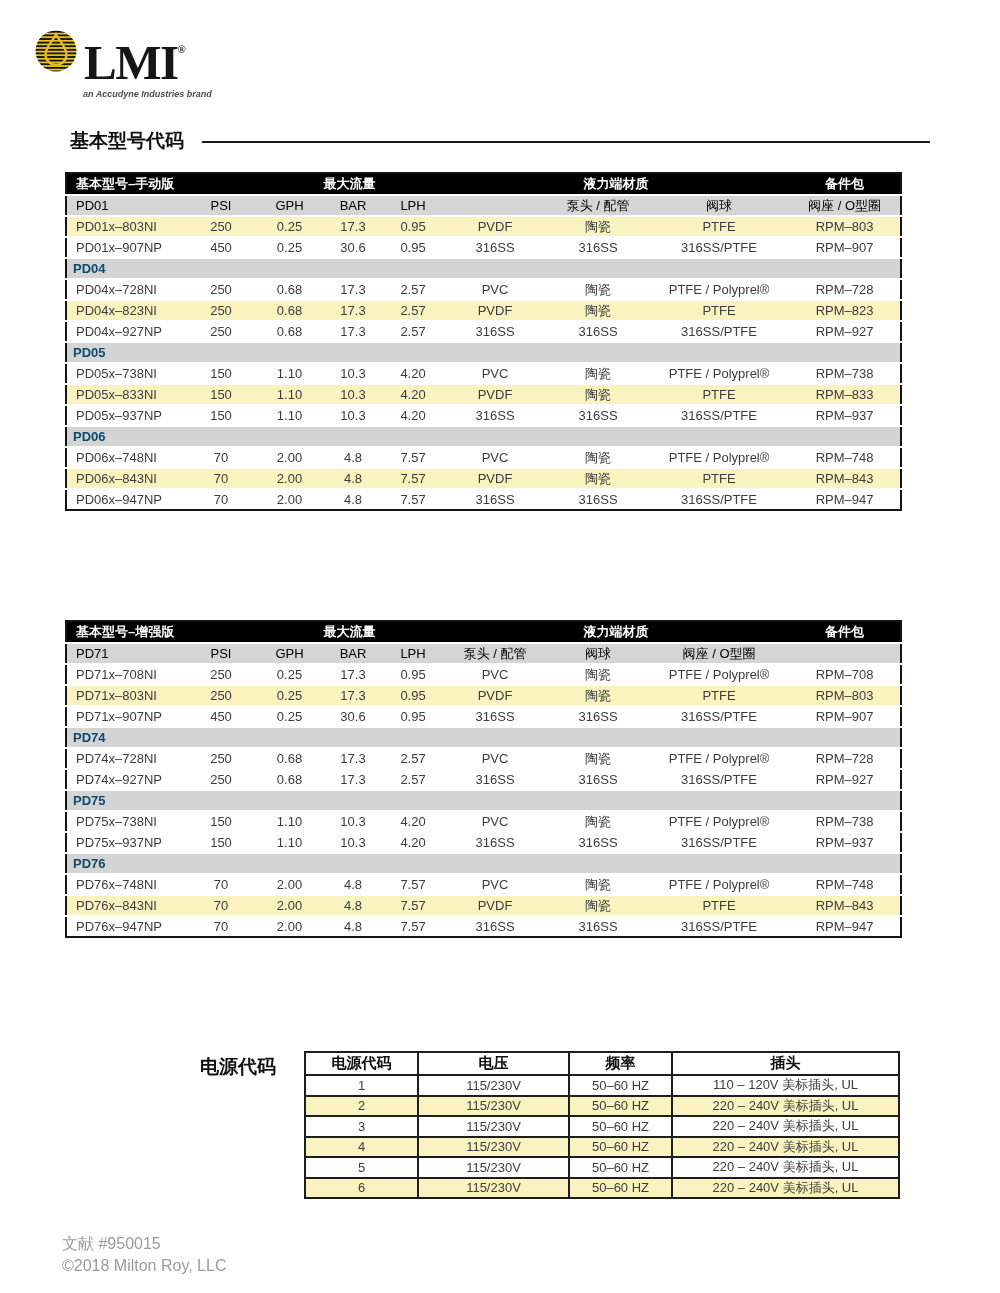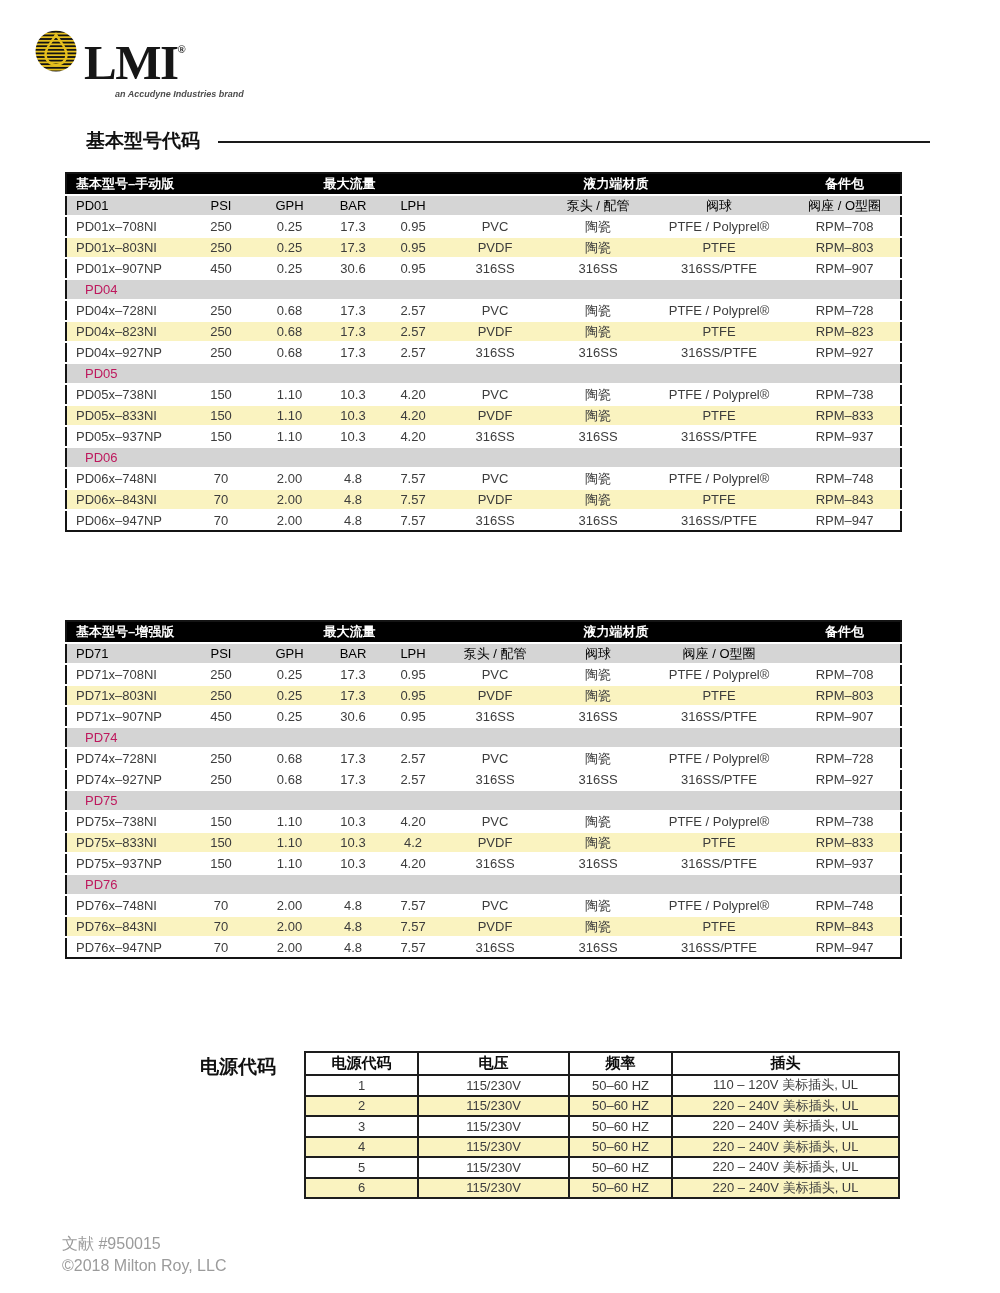--- a/index.html
+++ b/index.html
@@ -14,30 +14,30 @@
   
   .logo { position: absolute; left: 35px; top: 28px; }
   .logo-row { display: flex; align-items: flex-start; }
   .logo-mark { width: 42px; height: 42px; margin-top: 2px; }
   .logo-text {
     font-size: 49px; font-weight: 900; letter-spacing: -1.5px;
     line-height: 42px; color: #161616; margin-left: 7px; font-family: Liberation Serif, serif;
   }
   .logo-text sup { font-size: 11px; font-weight: 700; vertical-align: 26px; letter-spacing: 0; }
   .logo-tagline {
-    margin-left: 80px; margin-top: 5px;
+    margin-left: 48px; margin-top: 5px;
     font-size: 9px; font-style: italic; font-weight: bold; color: #4d4d4d;
   }
 
   
   .title-row {
     position: absolute; left: 70px; top: 128px; width: 860px;
     display: flex; align-items: center; gap: 18px;
   }
-  .title-row .t { font-size: 19px; font-weight: bold; color: #111; white-space: nowrap; margin-left: 16px; }
+  .title-row .t { font-size: 19px; font-weight: bold; color: #111; white-space: nowrap; }
   .title-row .rule { flex: 1; height: 2px; background: #1a1a1a; margin-top: 2px; }
 
   
   table.model {
     position: absolute; left: 65px; width: 835px;
     border-collapse: collapse; table-layout: fixed;
     border: 2px solid #141414;
   }
   #model-table-0 { top: 172px; }
   #model-table-1 { top: 620px; border-radius: 19px; }
@@ -46,22 +46,22 @@
     height: 21px; padding: 0 2px;
     font-size: 13px; text-align: center;
     white-space: nowrap; overflow: hidden;
   }
   .model thead tr.black th { background: #000000; color: #ffffff; font-weight: bold; border-top: none; height: 22px; }
   .model thead tr.gray th  { background: #d5d5d5; color: #000000; font-weight: normal; }
   .model th.left, .model td.left { text-align: left; padding-left: 9px; }
   .model tbody td { color: #3c3c3c; background: #ffffff; }
   .model tbody tr.hl td { background: #faf3c0; }
   .model tbody tr.section td {
-    background: #d4d4d4; color: #be185d; font-weight: normal;
-    text-align: left; padding-left: 18px;
+    background: #d4d4d4; color: #0c4a6e; font-weight: bold;
+    text-align: left; padding-left: 6px;
   }
 
   
   .power-title { position: absolute; left: 200px; top: 1054px; font-size: 19px; font-weight: bold; color: #111; }
   table.power {
     position: absolute; left: 304px; top: 1051px; width: 594px;
     border-collapse: collapse; table-layout: fixed;
     border: 2px solid #1d1d1d;
   }
   .power th {
@@ -129,31 +129,20 @@
         <th>GPH</th>
         <th>BAR</th>
         <th>LPH</th>
         <th></th>
         <th>泵头 / 配管</th>
         <th>阀球</th>
         <th>阀座 / O型圈</th>
       </tr>
     </thead>
   <tbody>
-      <tr>
-        <td class="left">PD01x–708NI</td>
-        <td>250</td>
-        <td>0.25</td>
-        <td>17.3</td>
-        <td>0.95</td>
-        <td>PVC</td>
-        <td>陶瓷</td>
-        <td>PTFE / Polyprel®</td>
-        <td>RPM–708</td>
-      </tr>
       <tr class="hl">
         <td class="left">PD01x–803NI</td>
         <td>250</td>
         <td>0.25</td>
         <td>17.3</td>
         <td>0.95</td>
         <td>PVDF</td>
         <td>陶瓷</td>
         <td>PTFE</td>
         <td>RPM–803</td>
@@ -377,31 +366,20 @@
         <td class="left">PD75x–738NI</td>
         <td>150</td>
         <td>1.10</td>
         <td>10.3</td>
         <td>4.20</td>
         <td>PVC</td>
         <td>陶瓷</td>
         <td>PTFE / Polyprel®</td>
         <td>RPM–738</td>
       </tr>
-      <tr class="hl">
-        <td class="left">PD75x–833NI</td>
-        <td>150</td>
-        <td>1.10</td>
-        <td>10.3</td>
-        <td>4.2</td>
-        <td>PVDF</td>
-        <td>陶瓷</td>
-        <td>PTFE</td>
-        <td>RPM–833</td>
-      </tr>
       <tr>
         <td class="left">PD75x–937NP</td>
         <td>150</td>
         <td>1.10</td>
         <td>10.3</td>
         <td>4.20</td>
         <td>316SS</td>
         <td>316SS</td>
         <td>316SS/PTFE</td>
         <td>RPM–937</td>

